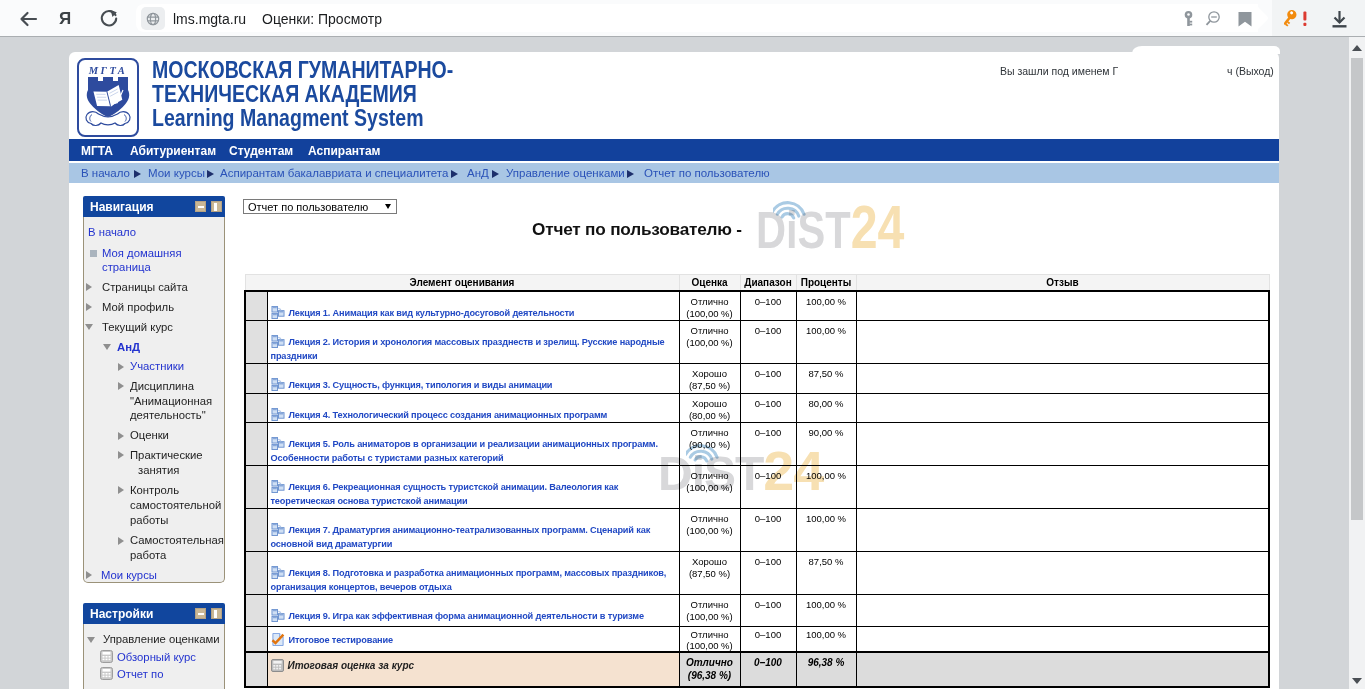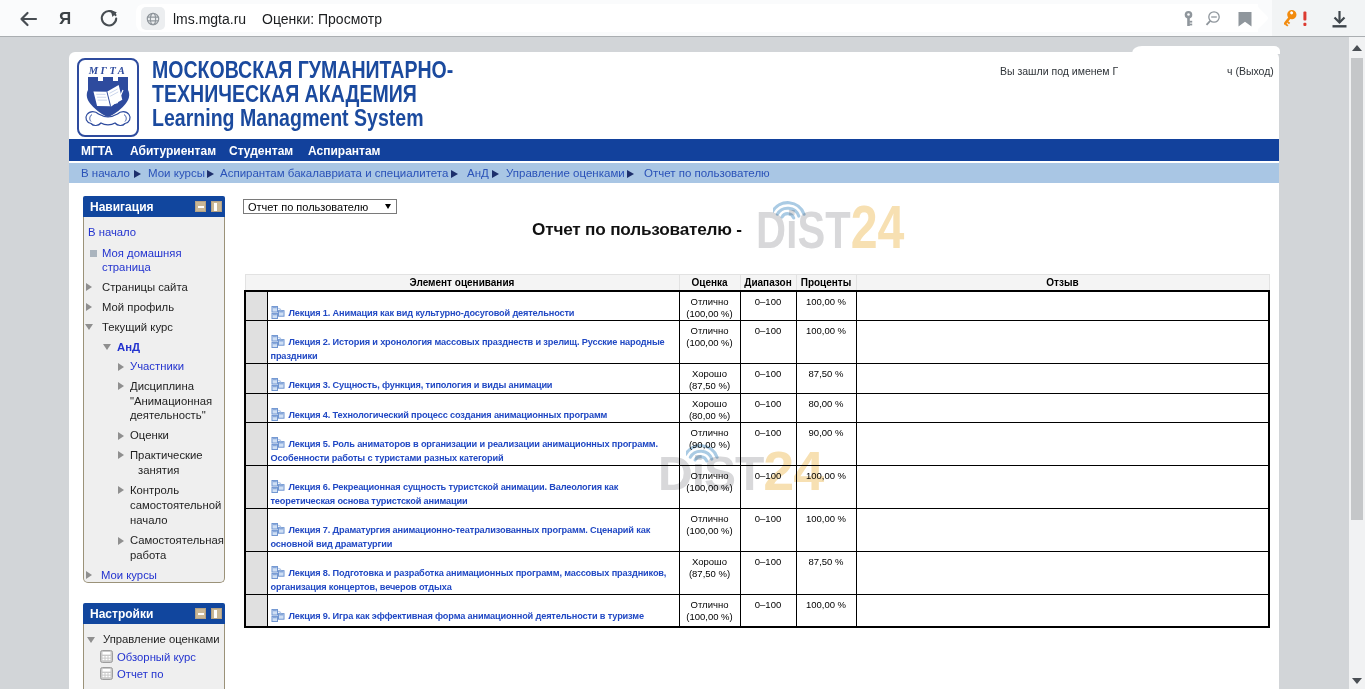--- a/index.html
+++ b/index.html
@@ -202,21 +202,21 @@
 <div class="ti" style="left:130px;top:393.5px">"Анимационная</div>
 <div class="ti" style="left:130px;top:408px">деятельность"</div>
 <div class="tr3" style="left:118px;top:431.5px"></div>
 <div class="ti" style="left:130px;top:428px">Оценки</div>
 <div class="tr3" style="left:118px;top:451px"></div>
 <div class="ti" style="left:130px;top:447.5px">Практические</div>
 <div class="ti" style="left:138px;top:462.5px">занятия</div>
 <div class="tr3" style="left:118px;top:486px"></div>
 <div class="ti" style="left:130px;top:482.5px">Контроль</div>
 <div class="ti" style="left:130px;top:497.5px">самостоятельной</div>
-<div class="ti" style="left:130px;top:512.5px">начало</div>
+<div class="ti" style="left:130px;top:512.5px">работы</div>
 <div class="tr3" style="left:118px;top:536.5px"></div>
 <div class="ti" style="left:130px;top:533px">Самостоятельная</div>
 <div class="ti" style="left:130px;top:548px">работа</div>
 <div class="tr3" style="left:86px;top:571px"></div>
 <a class="ti" style="left:101px;top:567.5px">Мои курсы</a>
 
 <div class="bhead" style="top:603px">
     <span>Настройки</span>
     <div class="bico1">
       <i></i>
@@ -451,13 +451,44 @@
             <g stroke="#88a8da" stroke-width="1.6" fill="none">
               <path d="M1.3 1.6 H5.7 M1.3 9.1 H5.7 M8.3 6.1 H12.7"></path>
             </g>
             <path d="M7.2 2.5 Q9.8 2.6 10.2 4.6" fill="none" stroke="#b3c8e8" stroke-width="1.2"></path>
           </svg><a class="lnk">Лекция 9. Игра как эффективная форма анимационной деятельности в туризме</a></td>
         <td class="gc">Отлично<br>(100,00 %)</td>
         <td class="gc">0–100</td>
         <td class="gc">100,00 %</td>
         <td class="gc"></td>
       </tr>
+<tr style="height:24px" class="qz">
+        <td class="ind"></td>
+        <td class="nm" style="padding-top:5.5px"><svg class="icn" width="14" height="14" viewBox="0 0 14 14">
+            <path d="M1.5 0.5 H8.8 L12.5 4.2 V13.5 H1.5 Z" fill="#dbe8f8" stroke="#7a9fe0" stroke-width="1"></path>
+            <path d="M8.8 0.5 V4.2 H12.5" fill="#eff5fc" stroke="#7a9fe0" stroke-width="1"></path>
+            <path d="M1 7.8 L4.3 10.8 L12.8 1.8" fill="none" stroke="#e2750f" stroke-width="2.6"></path>
+          </svg><a class="lnk">Итоговое тестирование</a></td>
+        <td class="gc">Отлично<br>(100,00 %)</td>
+        <td class="gc">0–100</td>
+        <td class="gc">100,00 %</td>
+        <td class="gc"></td>
+      </tr>
+<tr style="height:35px;border-top:2px solid #000">
+        <td class="ind"></td>
+        <td class="nm" style="background:#f5e2d0;font-weight:bold;font-style:italic;color:#222;padding-top:6px;font-size:10px"><svg class="icn" width="13" height="13" viewBox="0 0 13 13">
+            <rect x="0.5" y="0.5" width="12" height="12" rx="1.5" fill="#bdbdbd" stroke="#8d8d8d"></rect>
+            <rect x="2.3" y="2" width="8.4" height="2.6" fill="#f2f2f2"></rect>
+            <g fill="#f2f2f2">
+              <rect x="2.3" y="6" width="2" height="1.7"></rect>
+              <rect x="5.2" y="6" width="2" height="1.7"></rect>
+              <rect x="8.1" y="6" width="2" height="1.7"></rect>
+              <rect x="2.3" y="8.7" width="2" height="1.7"></rect>
+              <rect x="5.2" y="8.7" width="2" height="1.7"></rect>
+              <rect x="8.1" y="8.7" width="2" height="1.7"></rect>
+            </g>
+          </svg>Итоговая оценка за курс</td>
+        <td class="tot">Отлично<br>(96,38 %)</td>
+        <td class="tot">0–100</td>
+        <td class="tot">96,38 %</td>
+        <td class="tot"></td>
+      </tr>
 </tbody>
   </table>
 </body></html>

